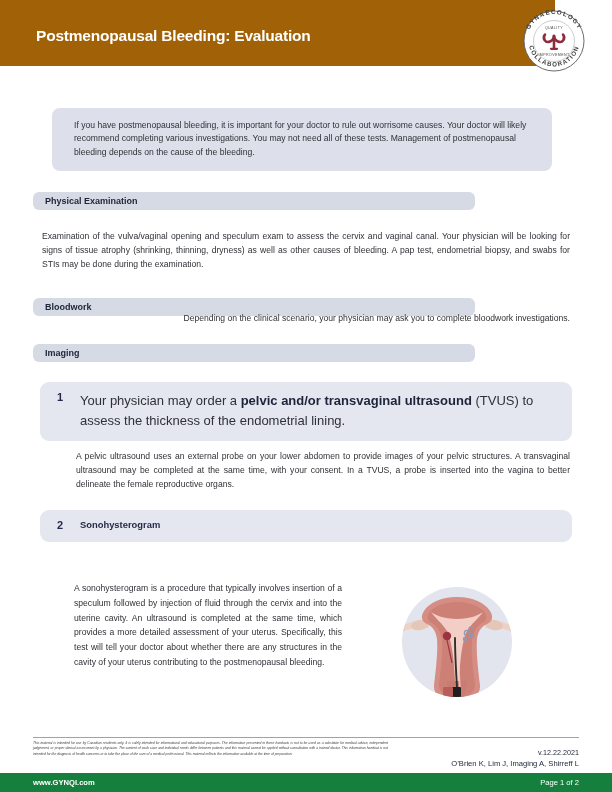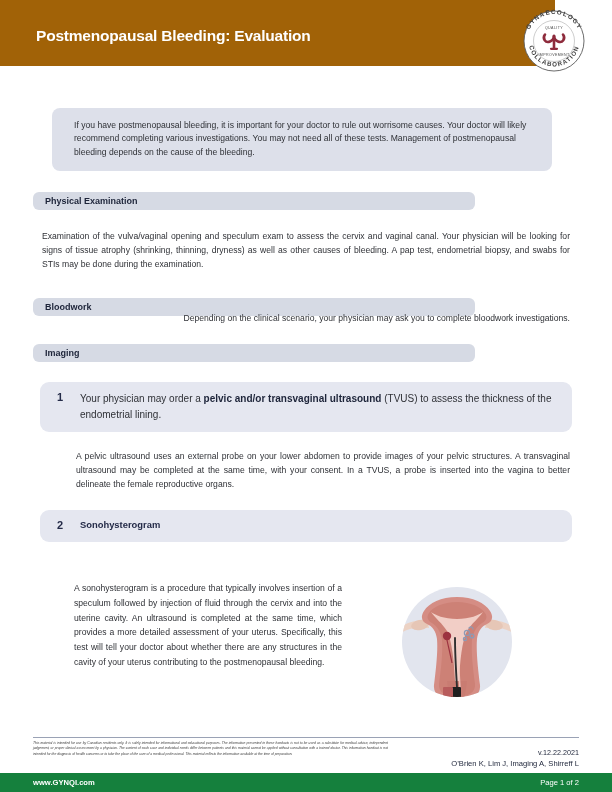--- a/index.html
+++ b/index.html
@@ -106,21 +106,21 @@
     font-weight: bold;
     color: #242b48;
   }
   .num-title {
     font-size: 9.4px;
     font-weight: bold;
     color: #242b48;
     margin-bottom: 2px;
   }
   .num-body {
-    font-size: 10px;
+    font-size: 13px;
     line-height: 1.55;
     color: #2f3136;
   }
   .num-body b { font-weight: bold; color:#1d2439; }
 
   
   .illustration {
     position: absolute;
     left: 398px;
     top: 583px;

